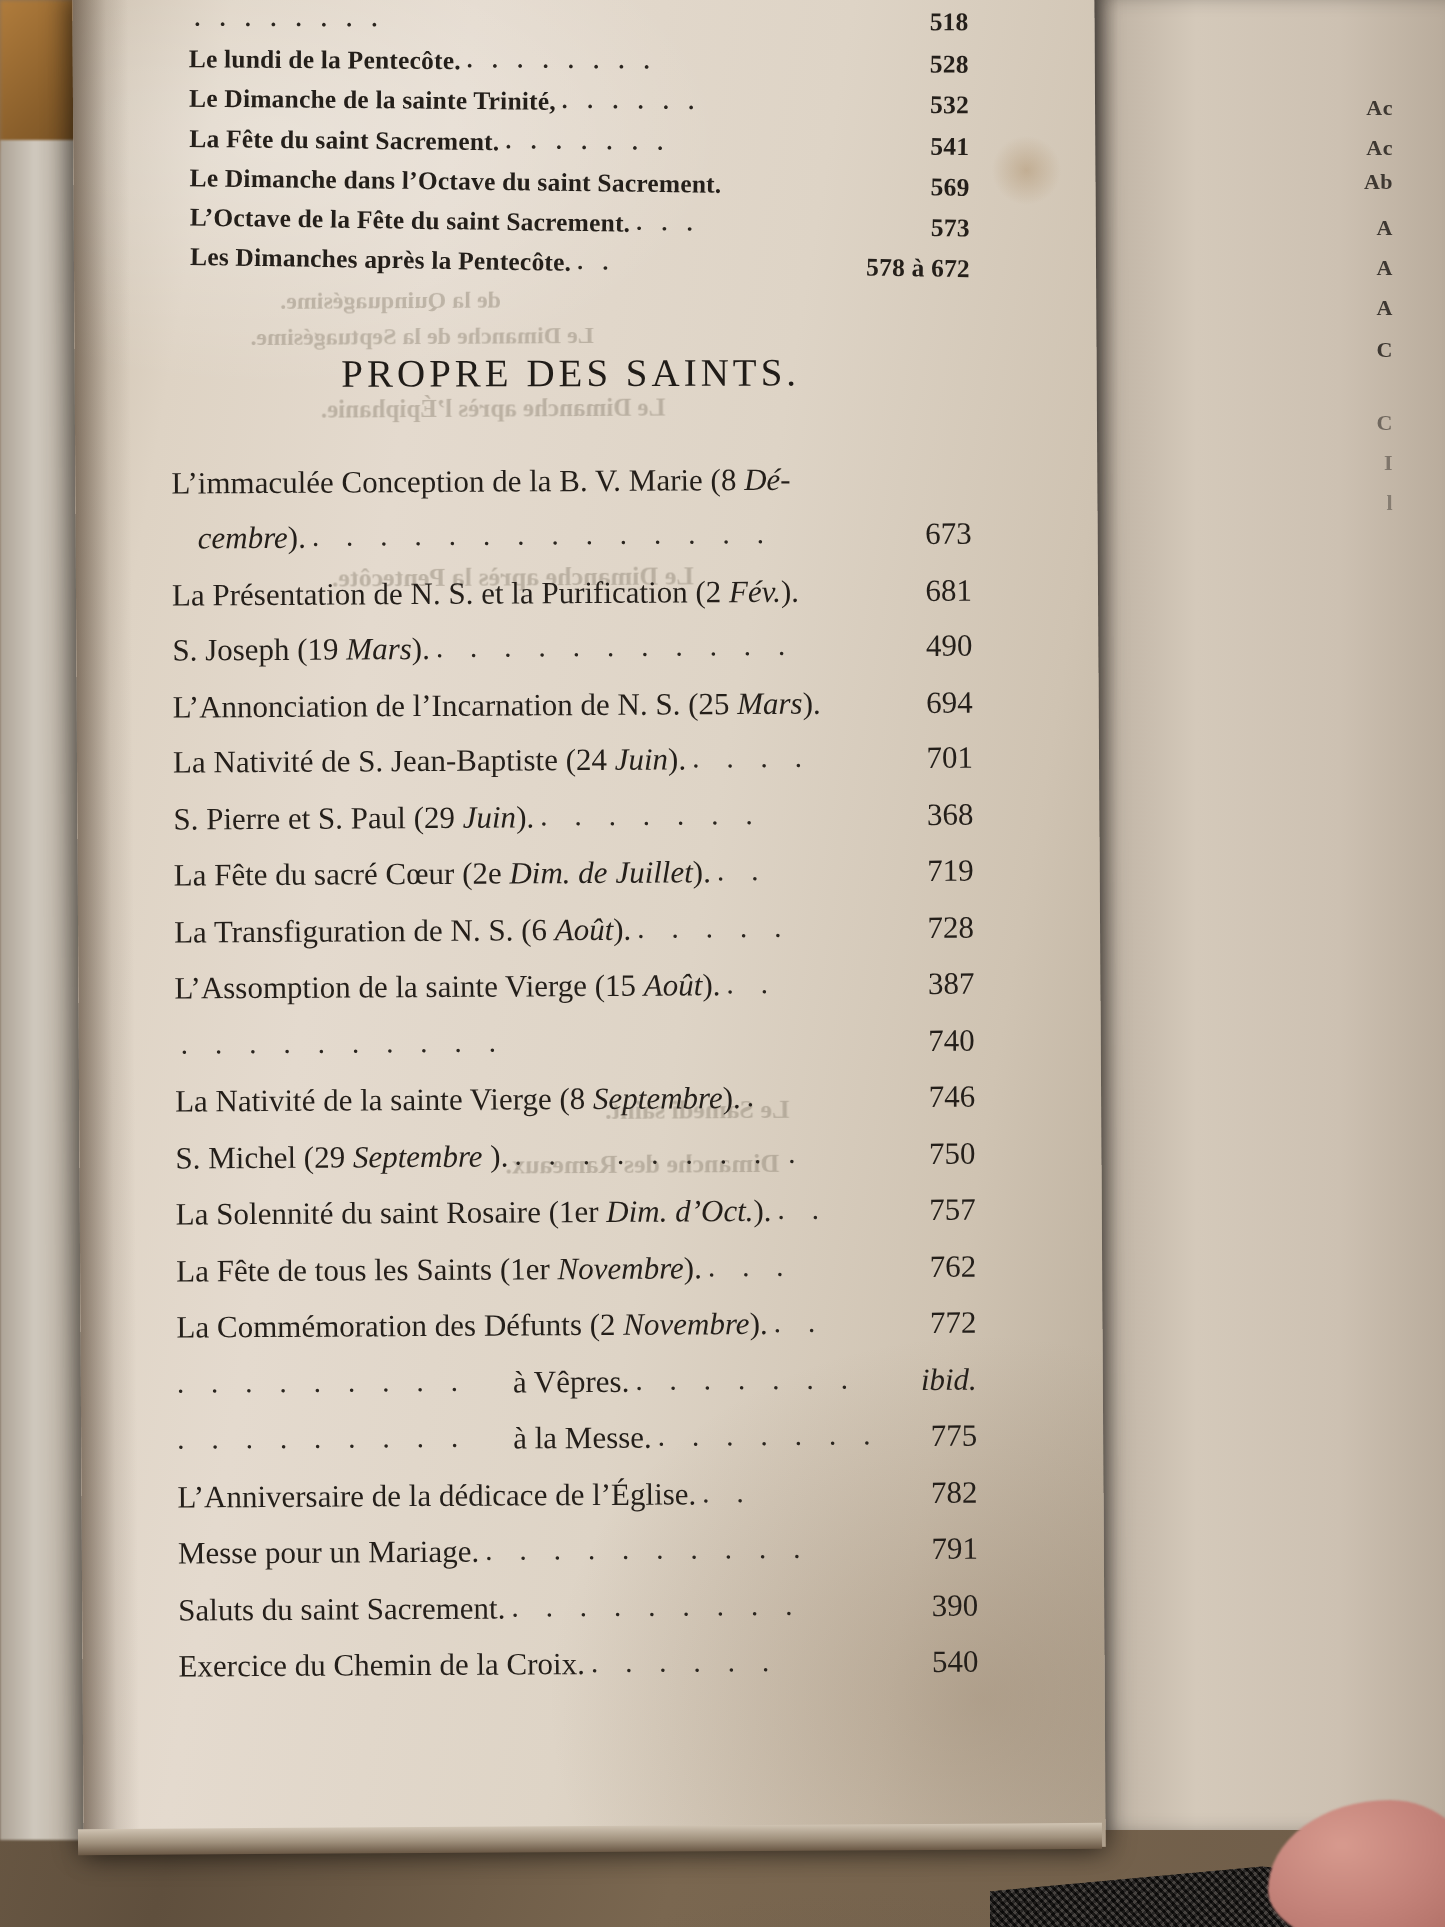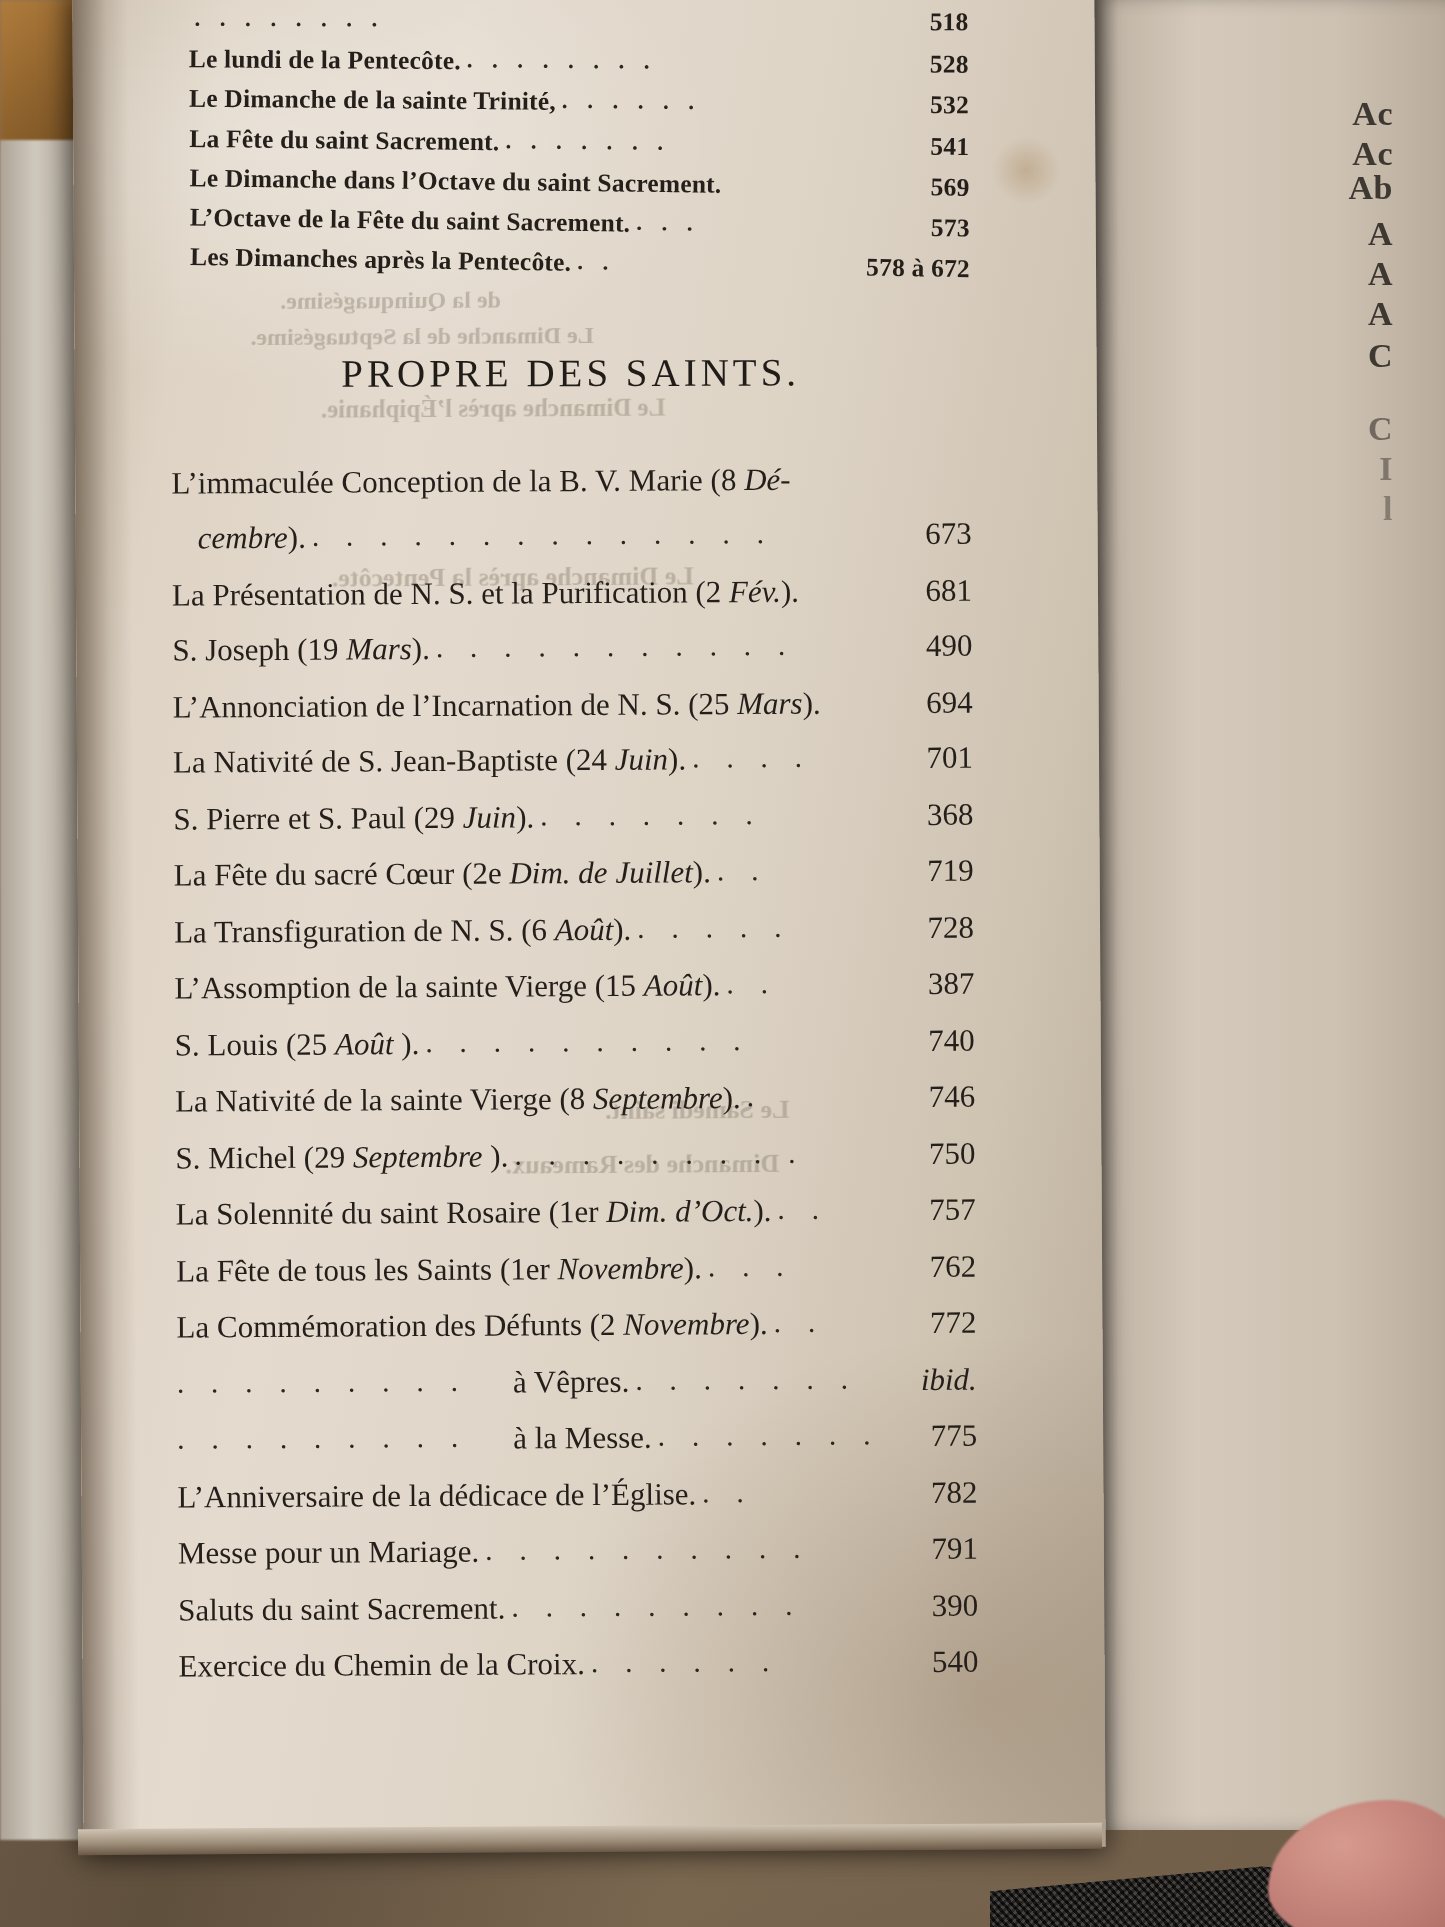--- a/index.html
+++ b/index.html
@@ -39,21 +39,21 @@
   }
 
   
   #next-leaf{
     position:absolute;left:1090px;top:0;width:355px;height:1830px;
     background:linear-gradient(90deg,#9a8d80 0%,#c2b6a7 8%,#d4c9ba 30%,#cdc1b2 70%,#b9ac9c 100%);
     box-shadow:inset 14px 0 22px -8px rgba(0,0,0,.45);
   }
   #next-leaf .frag{
     position:absolute;right:52px;
-    font-size:34px;font-weight:700;color:#2c2722;letter-spacing:.5px;
+    font-size:22px;font-weight:700;color:#2c2722;letter-spacing:.5px;
     white-space:nowrap;text-align:left;filter:blur(.5px);opacity:.88;
   }
 
   
   #page{
     position:absolute;left:78px;top:-12px;width:1022px;height:1862px;
     background:
       radial-gradient(ellipse 720px 400px at 20% 8%, rgba(255,255,255,.30) 0%, rgba(255,255,255,0) 62%),
       radial-gradient(ellipse 620px 520px at 88% 92%, rgba(120,96,70,.30) 0%, rgba(120,96,70,0) 70%),
       linear-gradient(100deg,#c9bcaa 0%,#ded3c4 12%,#e4dace 30%,#ded4c6 58%,#cfc3b2 82%,#b8ab99 100%);
@@ -274,21 +274,20 @@
         <span class="pg">728</span>
       </div>
 
       <div class="toc-row">
         <span class="toc-label"><span>L’Assomption de la sainte Vierge (15 </span><span class="it">Août</span><span>).</span></span>
         <span class="leader">. .</span>
         <span class="pg">387</span>
       </div>
 
       <div class="toc-row">
-        <span class="toc-label"><span>S. Louis  (25 </span><span class="it">Août</span><span> ).</span></span>
         <span class="leader">. . . . . . . . . .</span>
         <span class="pg">740</span>
       </div>
 
       <div class="toc-row">
         <span class="toc-label"><span>La Nativité de la sainte Vierge (8 </span><span class="it">Septembre</span><span>).</span></span>
         <span class="leader">.</span>
         <span class="pg">746</span>
       </div>
 

